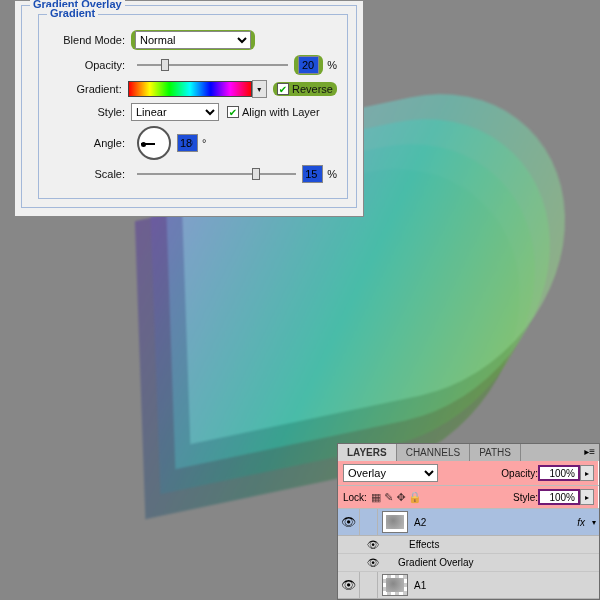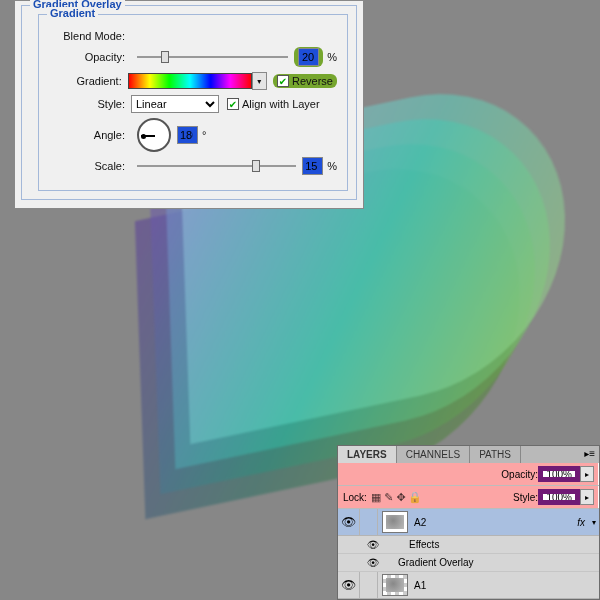--- a/index.html
+++ b/index.html
@@ -31,21 +31,21 @@
   .wm small { font-size:13px; font-weight:normal; color:#49c3d6; margin-left:4px;}
   
   .layers { position:absolute; right:0; bottom:0; width:263px; background:#fca5a5; border:1px solid #6c6c6c; box-shadow:-1px -1px 0 #fff inset; }
   .tabs { display:flex; background:#b9b9b9; font-size:10px; }
   .tab { padding:3px 9px; border-right:1px solid #888; color:#333; }
   .tab.active { background:#d6d6d6; font-weight:bold; }
   .tab-opts { margin-left:auto; padding:2px 4px; }
   .lp-row { display:flex; align-items:center; font-size:10px; padding:3px 5px; border-bottom:1px solid #bcbcbc; }
   .lp-mode { background:#76a62e; display:flex; align-items:center; border-radius:4px; }
   .lp-mode .select { width:95px; }
-  .lp-small { width:42px; height:16px; background:#fff; border:5px solid #701a75; font-size:10px; text-align:right; padding-right:3px; }
+  .lp-small { width:42px; height:16px; background:#fff; border:2px solid #701a75; font-size:10px; text-align:right; padding-right:3px; }
   .arrow-btn { width:14px; height:16px; background:#e4e4e4; border:1px solid #888; display:inline-flex; align-items:center; justify-content:center; font-size:8px;}
   .lock-icons { display:flex; gap:3px; align-items:center; }
   .lock-icons span { font-size:11px; opacity:.7; }
   .layer-list { background:#d6d6d6; }
   .layer-item { display:flex; align-items:center; border-bottom:1px solid #b4b4b4; font-size:10px; }
   .eye { width:22px; height:26px; display:flex; align-items:center; justify-content:center; border-right:1px solid #b4b4b4; font-size:12px;}
   .link-col { width:18px; height:26px; border-right:1px solid #b4b4b4; }
   .thumb { width:26px; height:22px; background:#fff; border:1px solid #777; margin:2px 4px; position:relative; }
   .thumb.checker { background:repeating-conic-gradient(#ccc 0 25%,#fff 0 50%) 0 0/8px 8px;}
   .thumb .mini { position:absolute; inset:3px; background:radial-gradient(circle at 40% 40%,#888,#bbb);}
@@ -70,20 +70,25 @@
 </div>
 
 <div class="dlg">
   <div class="fs1">
     <div class="fs1-title">Gradient Overlay</div>
     <div class="fs2">
       <div class="fs2-title">Gradient</div>
 
       <div class="row">
         <span class="lbl">Blend Mode:</span>
+        <span class="hi">
+          <select class="select" style="width:116px">
+            <option>Normal</option>
+          </select>
+        </span>
       </div>
 
       <div class="row">
         <span class="lbl">Opacity:</span>
         <div class="slider-track">
           <div class="slider-thumb" style="left:16%"></div>
         </div>
         <span class="hi">
           <input class="numbox" value="20" style="">
         </span>
@@ -136,20 +141,25 @@
 
 <div class="layers">
   <div class="tabs">
     <div class="tab active">LAYERS</div>
     <div class="tab">CHANNELS</div>
     <div class="tab">PATHS</div>
     <div class="tab-opts">▸≡</div>
   </div>
 
   <div class="lp-row">
+    <span class="lp-mode">
+      <select class="select">
+        <option>Overlay</option>
+      </select>
+    </span>
     <span style="margin-left:auto">Opacity:</span>
     <input class="lp-small" value="100%" style="">
     <div class="arrow-btn">▸</div>
   </div>
 
   <div class="lp-row">
     <span>Lock:</span>
     <span class="lock-icons" style="margin-left:4px">
       <span>▦</span>
       <span>✎</span>

